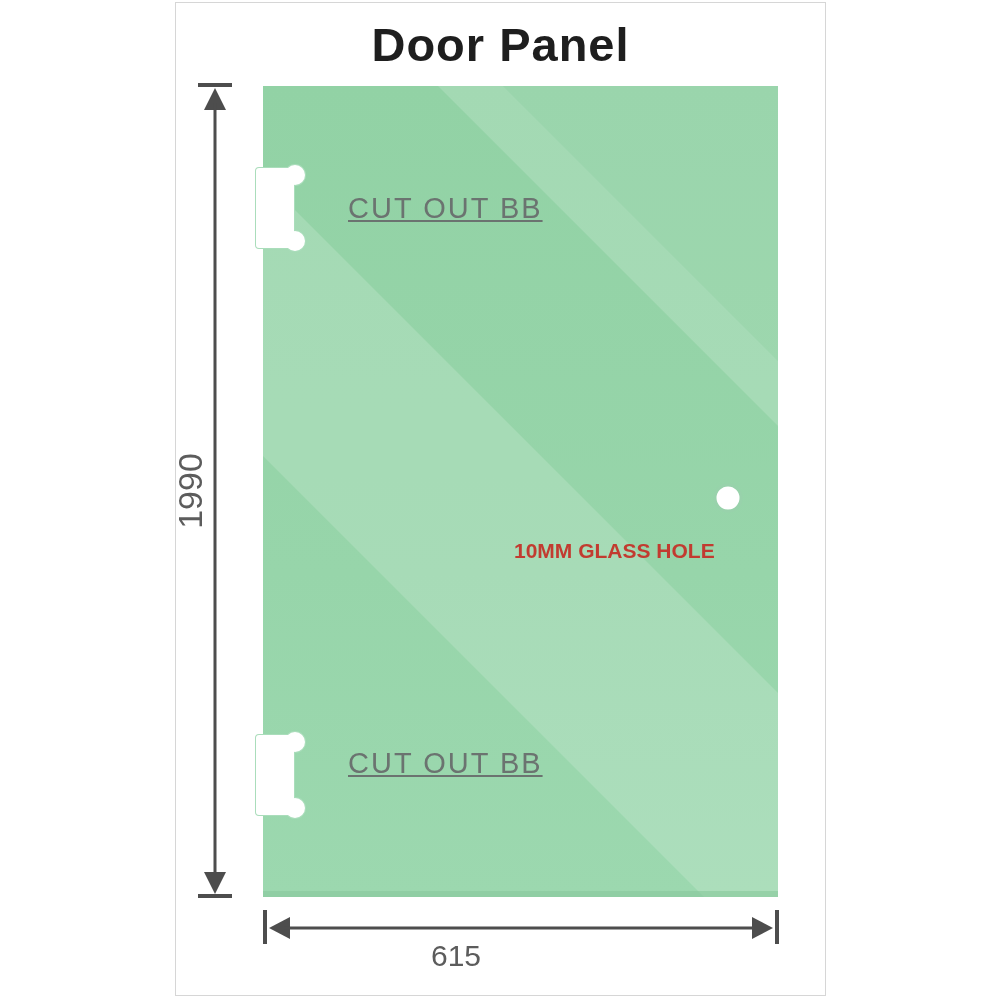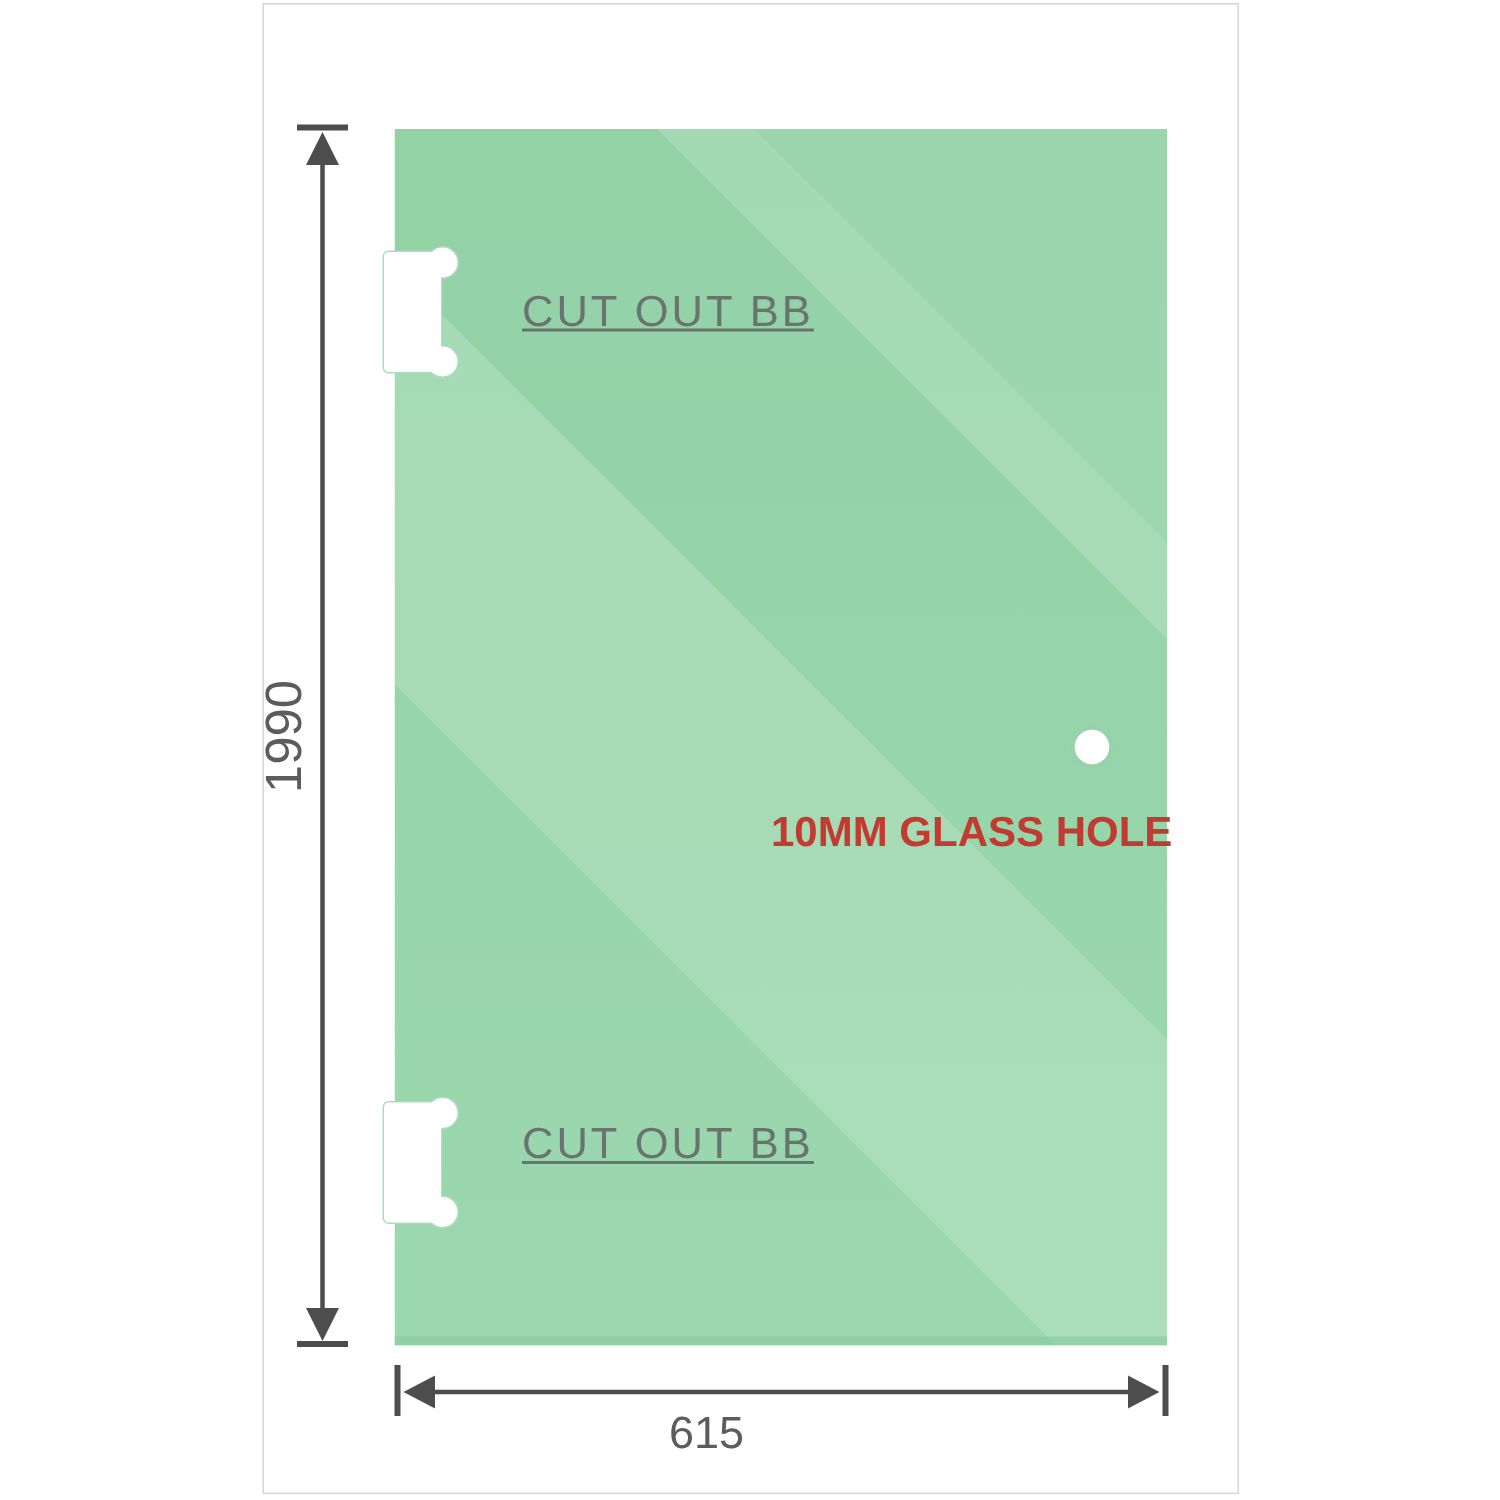--- a/index.html
+++ b/index.html
@@ -21,31 +21,31 @@
   .cutout-label{
     position:absolute;left:172px;
     font-size:29px;font-weight:400;letter-spacing:2px;
     color:var(--label_gray,#6b7370);
     text-decoration:underline;
   }
   .cutout-label.top{top:189px;}
   .cutout-label.bottom{top:744px;}
   .hole-label{
     position:absolute;left:338px;top:536px;
-    font-size:28px;font-weight:700;letter-spacing:0px;
+    font-size:21px;font-weight:700;letter-spacing:0px;
     color:var(--hole_text_red,#c23b30);
   }
   .dim-label{color:var(--dim_text,#5c5c5c);}
   .dim-label.height{
     position:absolute;left:14px;top:488px;
     transform:translate(-50%,-50%) rotate(-90deg);
     font-size:34px;white-space:nowrap;
   }
   .dim-label.width{
-    position:absolute;left:240px;top:936px;width:80px;text-align:right;
+    position:absolute;left:240px;top:936px;width:80px;text-align:center;
     font-size:30px;
   }
   
   .glass-base{fill:url(#glassGrad);}
   .stripe{fill:#ffffff;}
   .stripe.s16{fill-opacity:0.16;}
   .stripe.s8{fill-opacity:0.08;}
   .bottom-edge{fill:var(--glass_edge,#8bca9e);fill-opacity:0.65;}
   .co-s{fill:#ffffff;stroke:var(--cutout_outline,#aaddbb);stroke-width:2px;}
   .co-f{fill:#ffffff;stroke:none;}
@@ -53,20 +53,21 @@
   .dim-line{stroke:var(--dimension_line,#4d4d4d);stroke-width:3px;}
   .dim-tick{stroke:var(--dimension_line,#4d4d4d);stroke-width:4px;}
   .dim-arrow{fill:var(--dimension_line,#4d4d4d);}
 </style>
 </head>
 <body>
 
 <div class="stage">
   <div class="card">
 
+    <div class="title">Door Panel</div>
 
     <svg class="drawing" width="651" height="994" viewBox="0 0 651 994" xmlns="http://www.w3.org/2000/svg">
       <defs>
         <linearGradient id="glassGrad" x1="0" y1="0" x2="0" y2="1">
           <stop offset="0" stop-color="#92d2a5"></stop>
           <stop offset="0.6" stop-color="#97d5aa"></stop>
           <stop offset="1" stop-color="#9cd8af"></stop>
         </linearGradient>
         <clipPath id="panelClip">
             <rect x="0" y="0" width="515" height="811"></rect>

